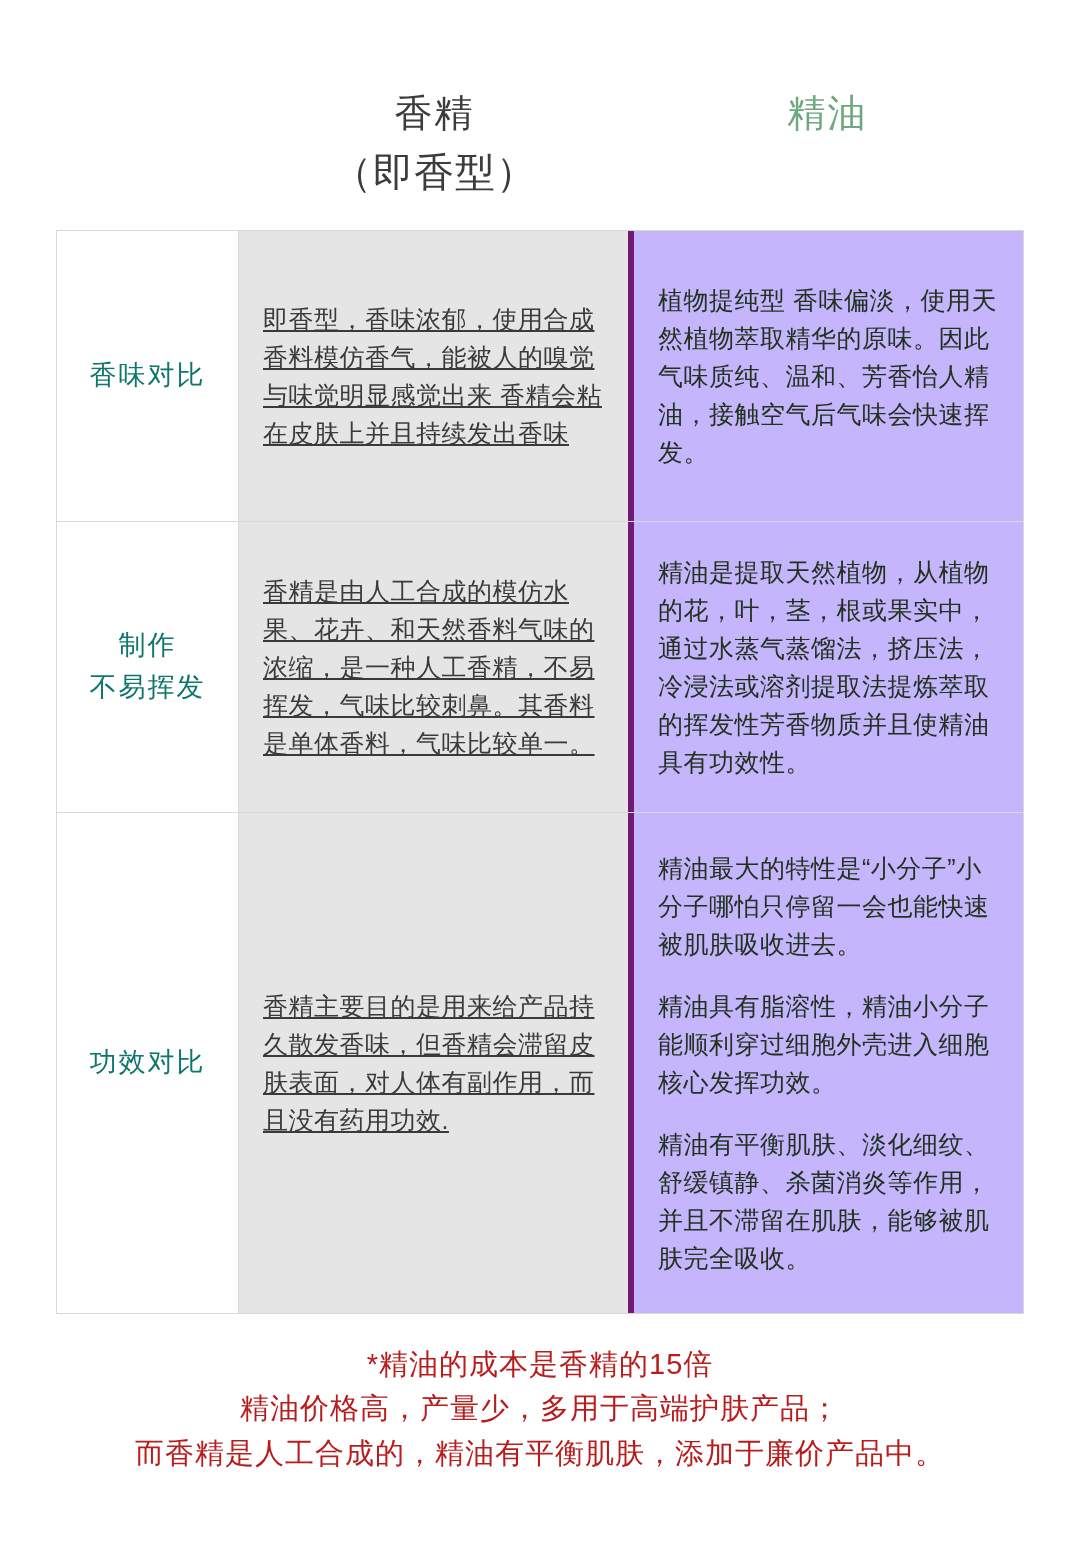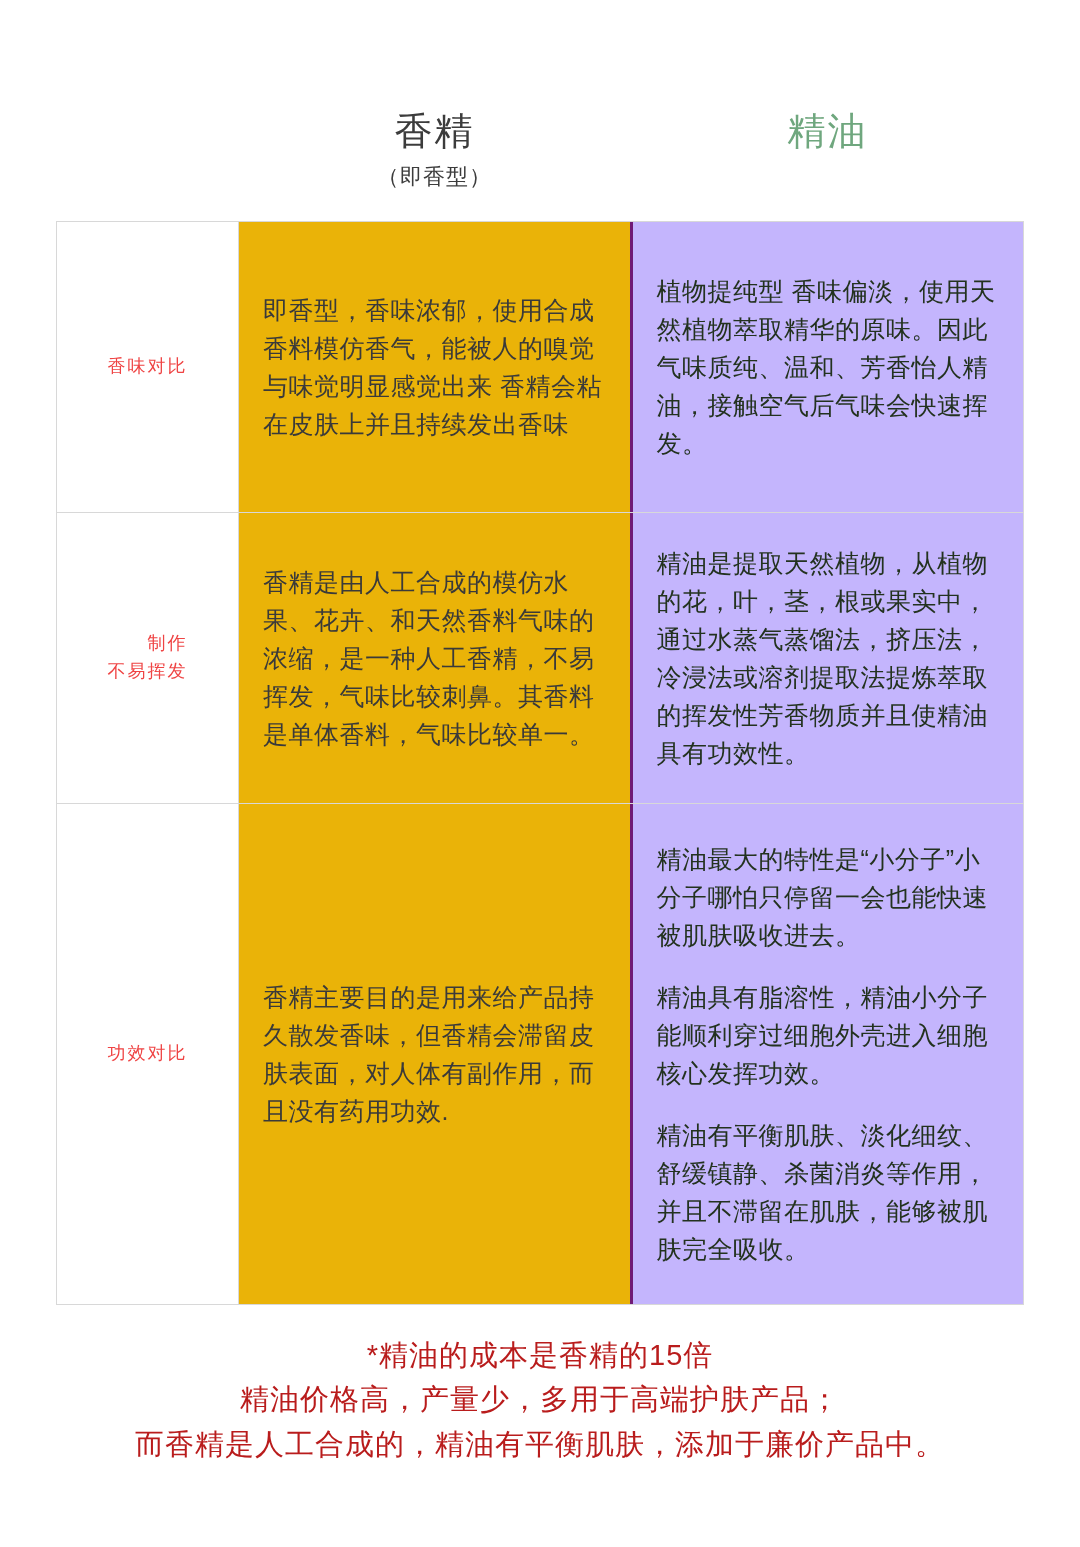--- a/index.html
+++ b/index.html
@@ -13,21 +13,20 @@
     font-family: "Liberation Sans", "DejaVu Sans", sans-serif;
     color: #262626;
     -webkit-font-smoothing: antialiased;
   }
   .page {
     position: relative;
     width: 1080px;
     height: 1233px;
     box-sizing: border-box;
     padding: 0;
-    margin-top: 18px;
   }
 
   
   .headers {
     display: flex;
     padding-top: 90px;
     padding-left: 56px;
     padding-right: 56px;
     box-sizing: border-box;
   }
@@ -38,21 +37,21 @@
   .head-col {
     flex: 1 1 0;
     text-align: center;
   }
   .head-col .main {
     font-size: 38px;
     line-height: 1.25;
     letter-spacing: 2px;
   }
   .head-col .sub {
-    font-size: 22px;
+    font-size: 40px;
     line-height: 1.5;
     letter-spacing: 1px;
     margin-top: 4px;
   }
   .head-col.left .main,
   .head-col.left .sub {
     color: #3c3c3c;
   }
   .head-col.right .main,
   .head-col.right .sub {
@@ -77,33 +76,34 @@
   .cell {
     box-sizing: border-box;
     padding: 30px 24px;
     display: flex;
     align-items: center;
   }
   .cell-label {
     width: 182px;
     flex: 0 0 182px;
     justify-content: center;
-    text-align: right;
-    font-size: 18px;
+    text-align: center;
+    font-size: 27px;
     line-height: 1.55;
     letter-spacing: 2px;
-    color: #ef4444;
+    color: #0f766e;
     border-right: 1px solid #d8d8d8;
     background: #ffffff;
   }
   .cell-left {
     flex: 1 1 0;
-    background: #eab308;
-    border-right: 3px solid #701a75;
+    background: #e5e5e5;
+    border-right: 6px solid #701a75;
     color: #3a3a3a;
+    text-decoration: underline;
   }
   .cell-right {
     flex: 1 1 0;
     background: #c4b5fd;
     color: #23321f;
   }
   .cell-left .txt,
   .cell-right .txt {
     font-size: 25px;
     line-height: 1.52;

